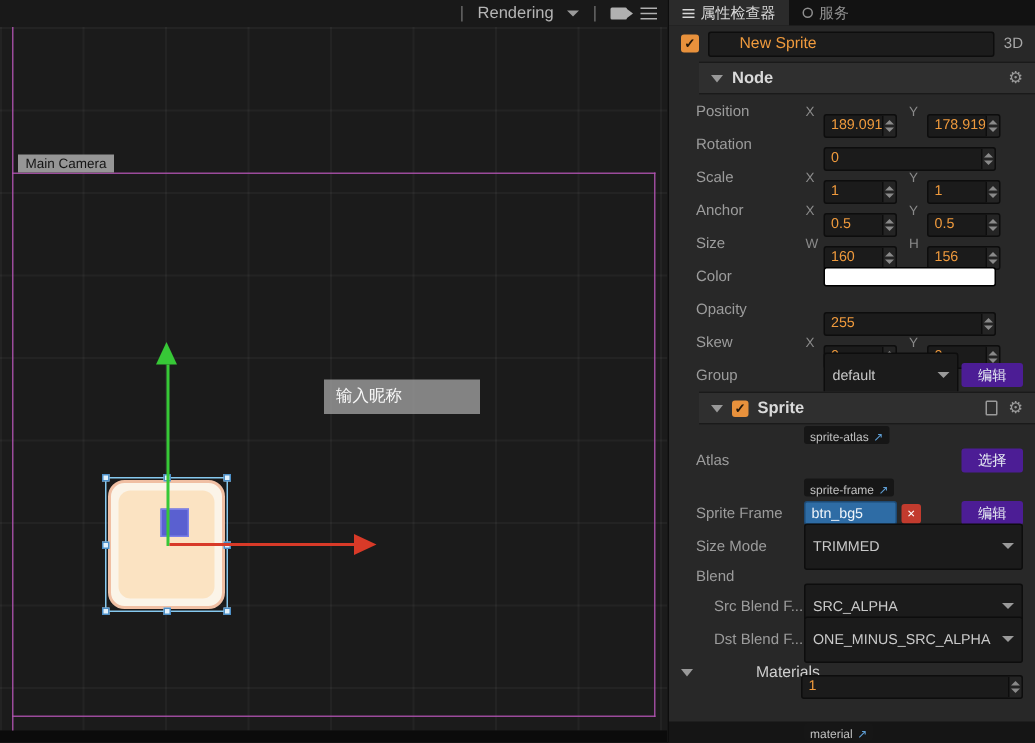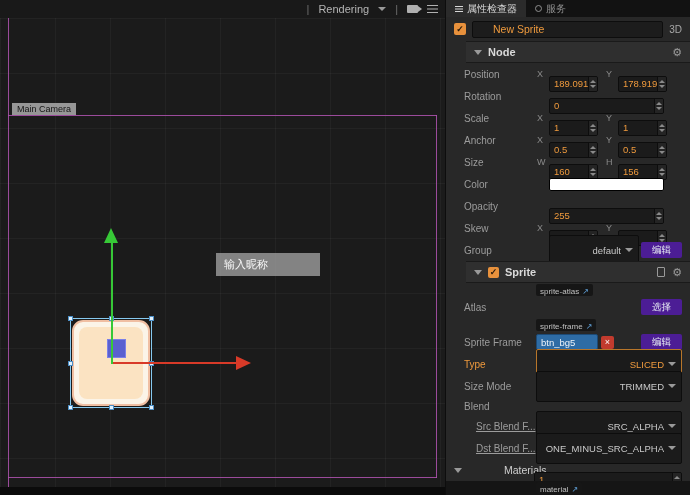--- a/index.html
+++ b/index.html
@@ -70,34 +70,34 @@
   .tri-down { width: 0; height: 0; border-left: 4px solid transparent; border-right: 4px solid transparent; border-top: 5px solid #999; display: inline-block; flex: none; }
   .sec .title { color: #dadada; font-weight: bold; font-size: 11px; margin-left: 6px; }
   .spacer { flex: 1; }
   .gear { color: #9a9a9a; font-size: 11px; line-height: 1; flex: none; }
   .icon-doc { width: 8px; height: 10px; border: 1px solid #9a9a9a; border-radius: 1px; margin-right: 7px; flex: none; }
   .sec .cb { margin-left: 6px; width: 11px; height: 11px; }
 
   .row { display: flex; align-items: center; height: 22px; padding: 0 8px 0 18px; flex: none; }
   .rlabel { width: 72px; flex: none; font-size: 10px; color: #9c9c9c; overflow: hidden; white-space: nowrap; }
   .row.sub { padding-left: 30px; }
-  .row.sub .rlabel { width: 60px; text-decoration: underline; }
+  .row.sub .rlabel { width: 60px; }
   .axis { width: 13px; padding-left: 1px; color: #8a8a8a; font-size: 9px; flex: none; }
   .gap6 { width: 7px; flex: none; }
 
   .nfield { display: flex; align-items: stretch; height: 16px; background: #1b1b1b; border: 1px solid #0d0d0d; border-radius: 2px; flex: none; overflow: hidden; margin-top: 19px; }
   .nfield .val { flex: 1; padding-left: 4px; color: #ef9a3d; font-size: 9.5px; line-height: 14px; overflow: hidden; white-space: nowrap; }
   .stepper { width: 9px; display: flex; flex-direction: column; align-items: center; justify-content: center; gap: 2px; border-left: 1px solid #0d0d0d; background: #242424; flex: none; }
   .st-up { width: 0; height: 0; border-left: 3px solid transparent; border-right: 3px solid transparent; border-bottom: 3px solid #8a8a8a; }
   .st-dn { width: 0; height: 0; border-left: 3px solid transparent; border-right: 3px solid transparent; border-top: 3px solid #8a8a8a; }
   .nfield.small { width: 49px; }
   .nfield.wide { width: 115px; }
   .nfield.full { flex: 1; }
 
-  .dropdown { display: flex; align-items: center; height: 31px; background: #1b1b1b; border: 1px solid #0d0d0d; border-radius: 2px; padding: 0 5px; color: #c9c9c9; font-size: 9.5px; flex: none; text-align: right; }
+  .dropdown { display: flex; align-items: center; height: 31px; background: #1b1b1b; border: 1px solid #0d0d0d; border-radius: 2px; padding: 0 5px; color: #c9c9c9; font-size: 9.5px; flex: none; }
   .dropdown .dval { flex: 1; overflow: hidden; white-space: nowrap; }
   .dd-caret { width: 0; height: 0; border-left: 4px solid transparent; border-right: 4px solid transparent; border-top: 4px solid #9a9a9a; margin-left: 4px; flex: none; }
   .dropdown.accent { border-color: #b8762a; color: #ef9a3d; }
   .dropdown.w90 { width: 90px; }
   .dropdown.full { flex: 1; }
   .accent-label { color: #ef9a3d !important; }
 
   .btn { height: 16px; display: flex; align-items: center; justify-content: center; background: #4c1d95; color: #e9eff5; font-size: 9.5px; border-radius: 2px; flex: none; width: 41px; }
   .push-right { margin-left: auto; }
 
@@ -360,27 +360,20 @@
         <span class="ext">↗</span>
       </span>
     </div>
     <div class="row">
       <span class="rlabel">Sprite Frame</span>
       <div class="framefield">btn_bg5</div>
       <span class="xbtn">×</span>
       <div class="btn push-right">编辑</div>
     </div>
 
-    <div class="row">
-      <span class="rlabel accent-label">Type</span>
-      <div class="dropdown accent full">
-        <span class="dval">SLICED</span>
-        <span class="dd-caret"></span>
-      </div>
-    </div>
 
     <div class="row">
       <span class="rlabel">Size Mode</span>
       <div class="dropdown full">
         <span class="dval">TRIMMED</span>
         <span class="dd-caret"></span>
       </div>
     </div>
 
     <div class="row blend">

